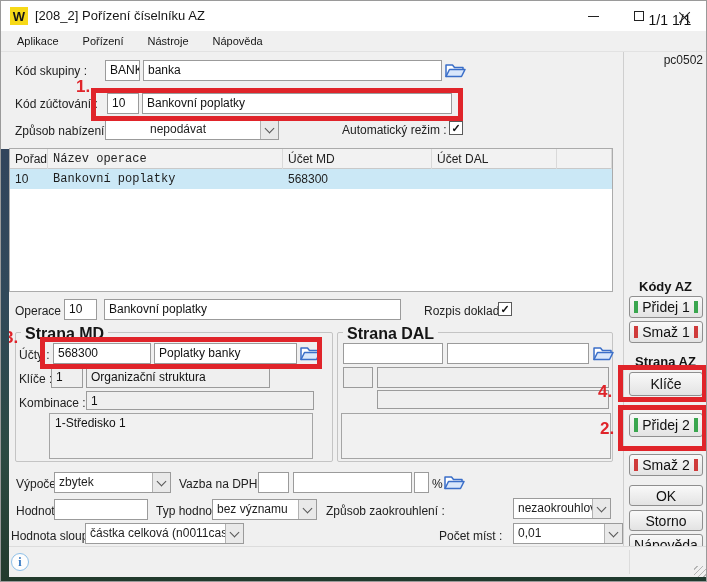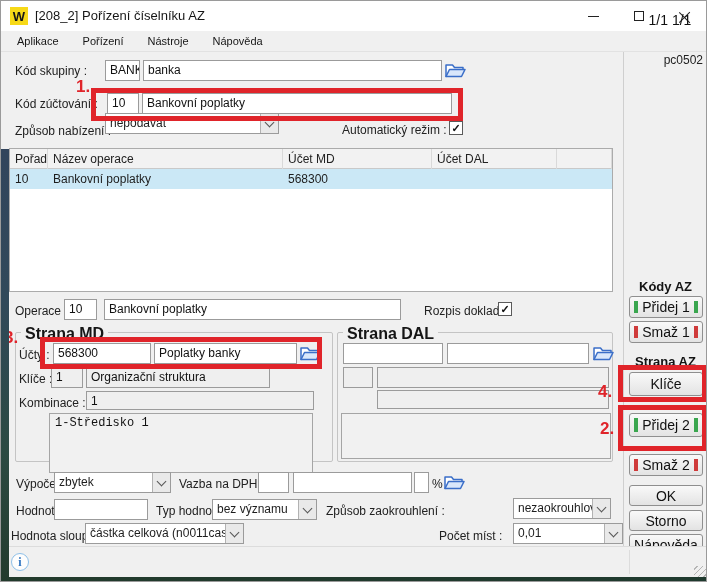--- a/index.html
+++ b/index.html
@@ -54,21 +54,21 @@
          border-bottom:1px solid #e2e2e2; display:flex; align-items:center; padding-left:4px; }
   .menu-item { font-size:11px; padding:0 12px; height:21px; line-height:21px; cursor:pointer; color:#161616; }
   
   #optable { position:absolute; left:8px; top:147px; width:604px; height:144px; background:#fff;
          border:1px solid #ababab; font-size:12px; }
   .trow { display:flex; height:20px; align-items:center; }
   .trow.head { background:#f2f2f2; border-bottom:1px solid #c9c9c9; color:#222; }
   .trow.sel { background:#cbe8f6; }
   .tc { padding-left:5px; height:20px; line-height:20px; overflow:hidden; white-space:nowrap; }
   .head .tc { border-right:1px solid #d9d9d9; }
-  .c0{width:38px;} .c1{width:235px;} .c2{width:149px;} .c3{width:125px;} .c4{flex:1;border-right:none;}
+  .c0{width:38px;} .c1{width:235px;font-family:Liberation Mono, monospace;} .c2{width:149px;} .c3{width:125px;} .c4{flex:1;border-right:none;}
   
   #vsep { position:absolute; left:622px; top:51px; height:494px; border-left:1px solid #cfcfcf; }
   .panel-head { position:absolute; left:622px; width:85px; text-align:center; font-size:13px;
          font-weight:bold; color:#141414; }
   
   #statusbar { position:absolute; left:0; top:545px; width:100%; height:31px; background:#f0f0f0;
          border-top:1px solid #dcdcdc; }
   #infoicon { position:absolute; left:10px; top:6px; width:18px; height:18px; border:1.5px solid #8ec0e8;
          border-radius:50%; color:#2f74c0; font:bold 12px "Liberation Serif", serif;
          display:flex; align-items:center; justify-content:center; background:#fdfdfd; }
@@ -121,21 +121,21 @@
     </svg>
   </div>
 
   <div class="lbl" style="left:14px;top:96px;">Kód zúčtování :</div>
   <div class="fld" style="left:106px;top:92px;width:32px;height:21px;">10</div>
   <div class="fld" style="left:141px;top:92px;width:310px;height:21px;">Bankovní poplatky</div>
   <div class="redbox" style="left:90px;top:87px;width:372px;height:33px;"></div>
   <div class="ann" style="left:75px;top:76px;">1.</div>
 
   <div class="lbl" style="left:14px;top:123px;">Způsob nabízení :</div>
-  <div class="combo" style="left:104px;top:112px;width:174px;height:21px;">
+  <div class="combo" style="left:104px;top:118px;width:174px;height:21px;padding-left:40px;">
     <span class="txt">nepodávat</span>
     <span class="arr">
         <span class="chev"></span>
       </span>
   </div>
   <div class="lbl" style="left:341px;top:122px;">Automatický režim :</div>
   <div class="chk" style="left:448px;top:120px;">✓</div>
 
   <div id="optable">
     <div class="trow head">
@@ -171,21 +171,21 @@
       <path d="M2 15 L5.5 8 L21 8 L17.5 15 Z" fill="#d9e7fb" stroke="#3a6ec8" stroke-width="1.5" stroke-linejoin="round"></path>
     </svg>
   </div>
   <div class="redbox" style="left:39px;top:336px;width:282px;height:32px;"></div>
   <div class="ann" style="left:3px;top:327px;">3.</div>
   <div class="lbl" style="left:18px;top:371px;">Klíče :</div>
   <div class="fld dis" style="left:50px;top:366px;width:32px;height:21px;">1</div>
   <div class="fld dis" style="left:85px;top:366px;width:184px;height:21px;">Organizační struktura</div>
   <div class="lbl" style="left:18px;top:395px;">Kombinace :</div>
   <div class="fld dis" style="left:85px;top:390px;width:228px;height:19px;">1</div>
-  <div class="listbox" style="left:48px;top:412px;width:264px;height:60px;font-family:Liberation Mono, monospace;">1-Středisko 1</div>
+  <div class="listbox" style="left:48px;top:412px;width:264px;height:46px;">1-Středisko 1</div>
 
   <div class="grp" style="left:336px;top:331px;width:276px;height:130px;"></div>
   <div class="grp-legend" style="left:342px;top:324px;">Strana DAL</div>
   <div class="fld" style="left:342px;top:342px;width:100px;height:21px;"></div>
   <div class="fld" style="left:446px;top:342px;width:142px;height:21px;"></div>
   <div class="folderbtn" style="left:591px;top:343px;">
     <svg width="22" height="19" viewBox="0 0 22 18">
       <path d="M2 15 L2 3.5 L8.5 3.5 L10.5 6 L19 6 L19 8.5" fill="#ffffff" stroke="#3a6ec8" stroke-width="1.5" stroke-linejoin="round" stroke-linecap="round"></path>
       <path d="M2 15 L5.5 8 L21 8 L17.5 15 Z" fill="#d9e7fb" stroke="#3a6ec8" stroke-width="1.5" stroke-linejoin="round"></path>
     </svg>

